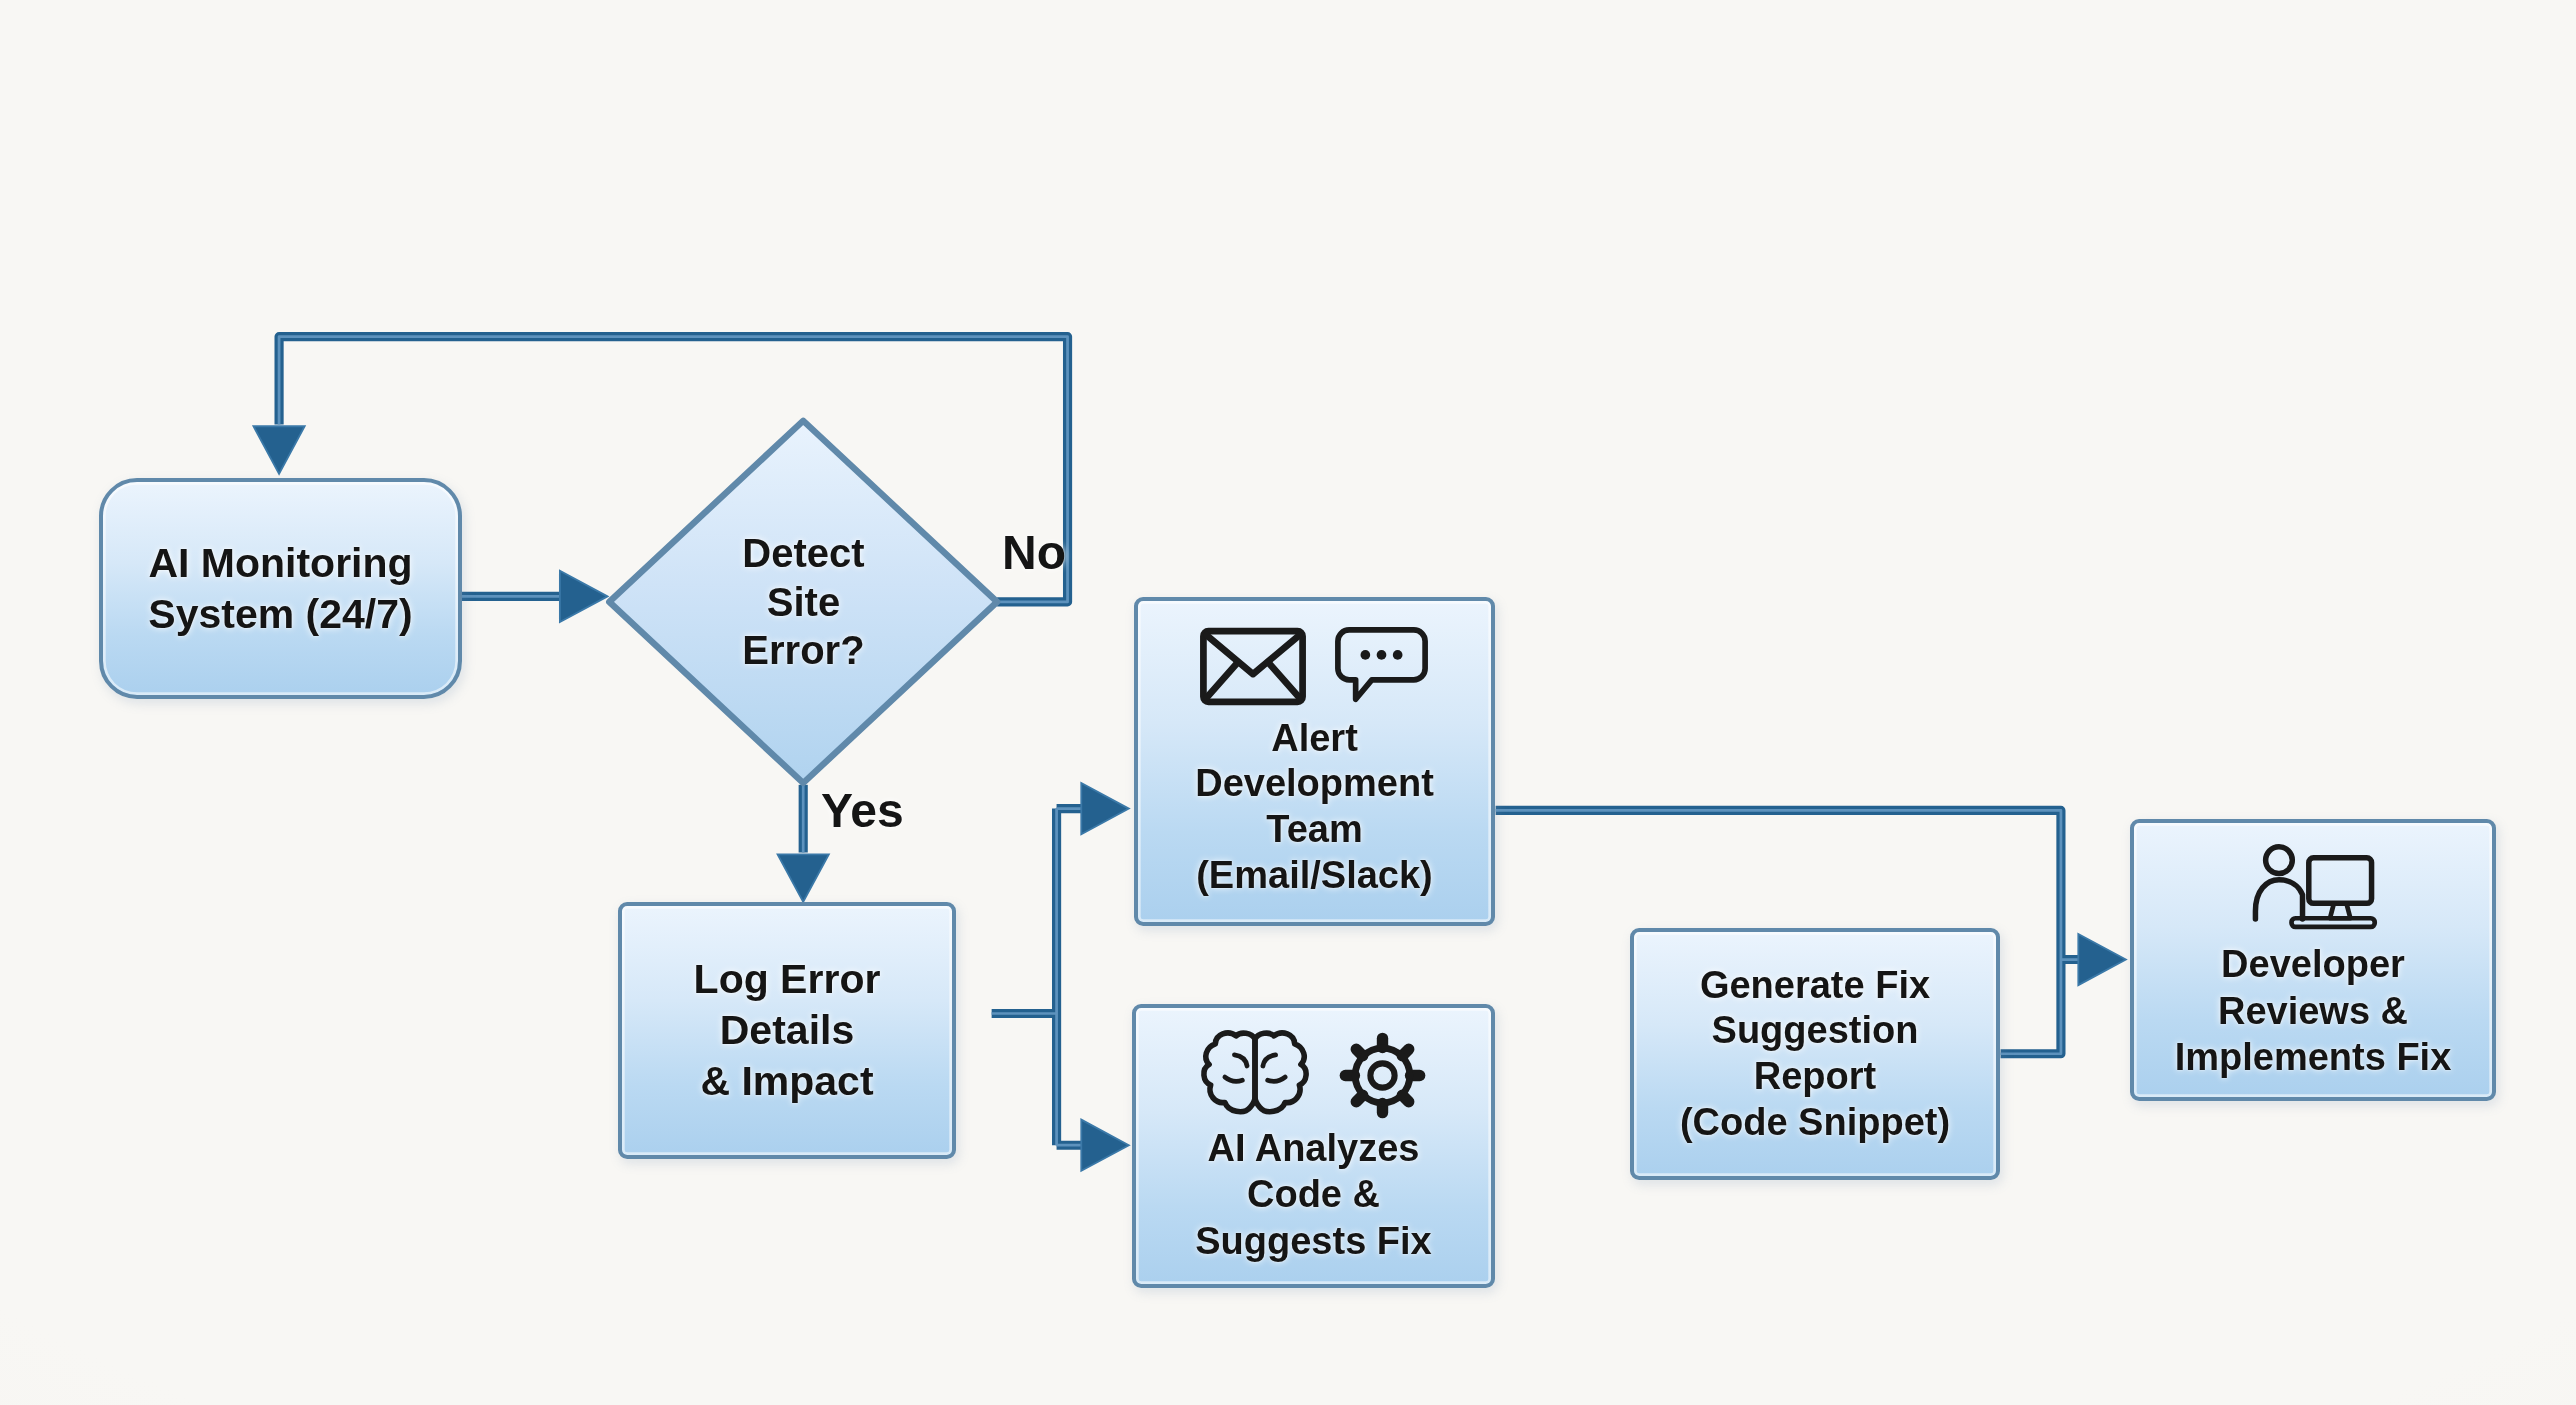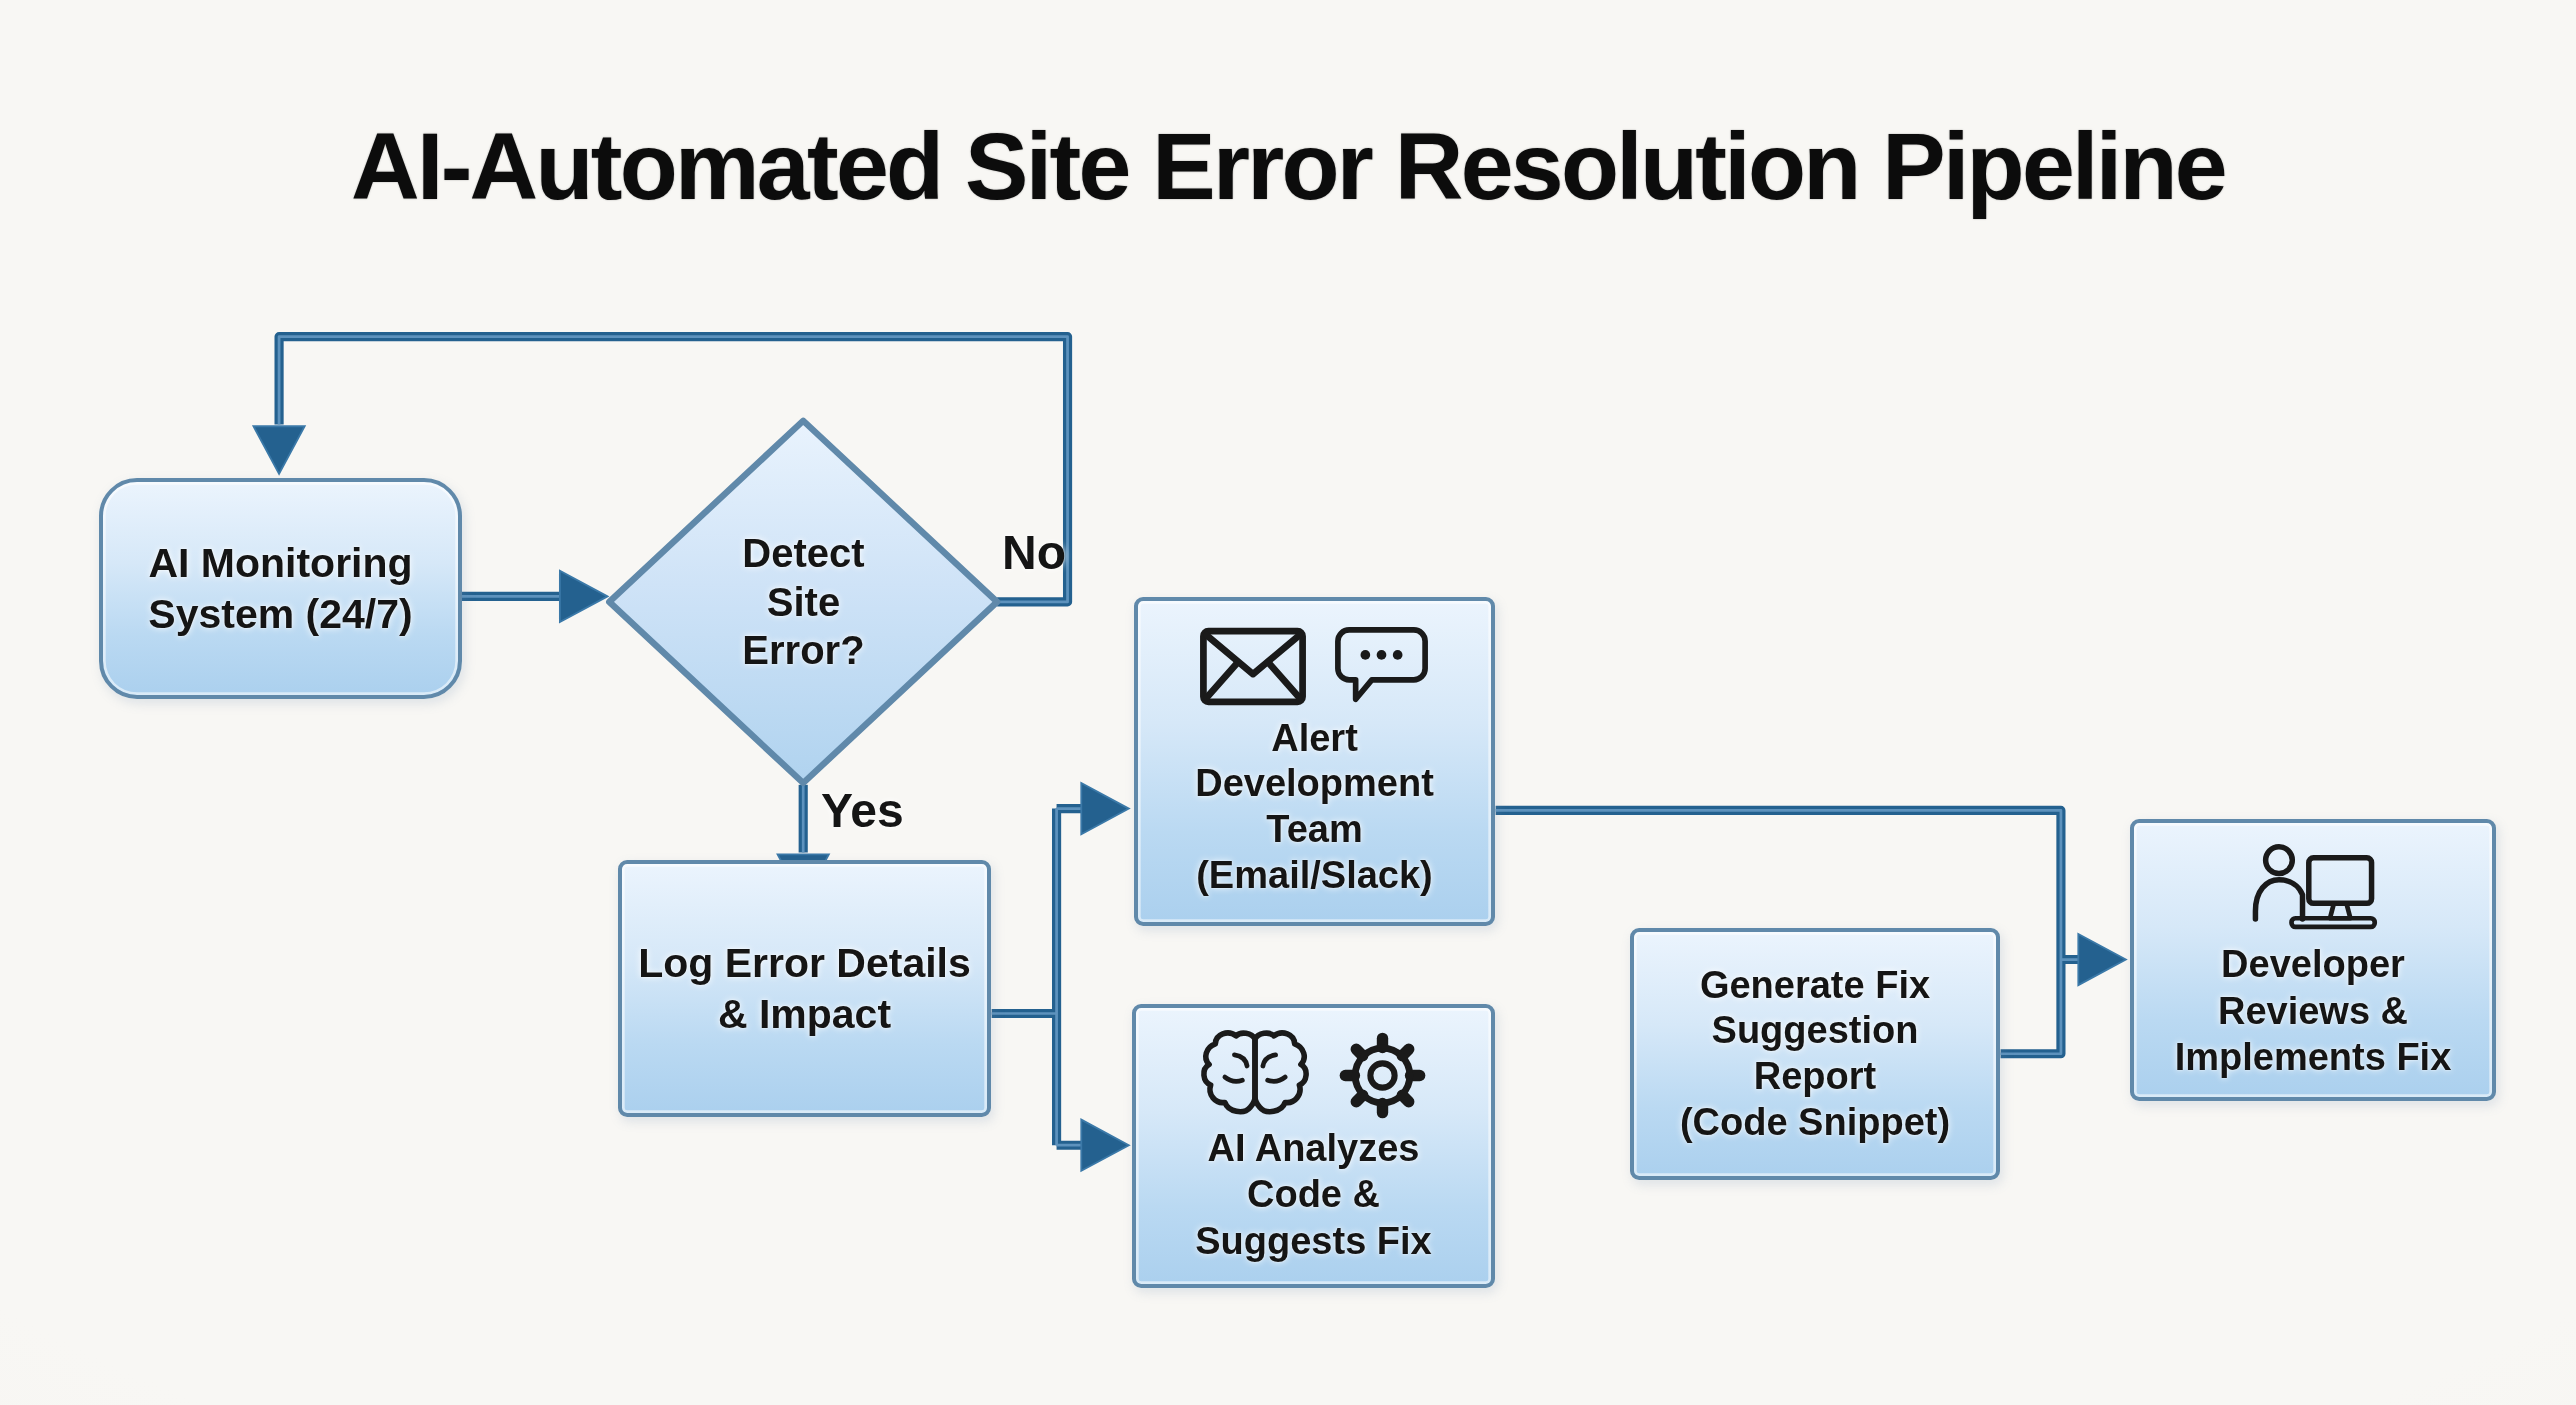--- a/index.html
+++ b/index.html
@@ -31,21 +31,21 @@
   }
   .node .label,.diamond-label,.edge-label{
     white-space:pre-line;text-align:center;font-weight:bold;color:#151515;line-height:1.24;
     text-shadow:0 0 7.3px rgba(255,255,255,.95),0 0 1.8px rgba(255,255,255,.8);
   }
   .icon-row{display:flex;align-items:center;justify-content:center;gap:25.6px;}
   .icon-row svg{display:block;}
 
   #node-monitor{left:99px;top:478px;width:363px;height:221px;border-radius:38px;}
   #node-monitor .label{font-size:41px;}
-  #node-log{left:618px;top:860px;width:373px;height:257px;}
+  #node-log{left:618px;top:902px;width:338px;height:257px;}
   #node-log .label{font-size:41px;}
   #node-alert{left:1134px;top:597px;width:361px;height:329px;gap:7px;}
   #node-alert .label{font-size:38px;line-height:1.2;}
   #node-analyze{left:1132px;top:1004px;width:363px;height:284px;gap:2px;}
   #node-analyze .label{font-size:38px;line-height:1.22;}
   #node-report{left:1630px;top:928px;width:370px;height:252px;}
   #node-report .label{font-size:38px;line-height:1.2;}
   #node-developer{left:2130px;top:819px;width:366px;height:282px;gap:0;}
   #node-developer .label{font-size:38px;line-height:1.22;}
 
@@ -55,21 +55,20 @@
   }
   .edge-label{position:absolute;z-index:2;font-size:48px;}
   #label-yes{left:821px;top:781px;text-align:right;}
   #label-no{left:1002px;top:523px;}
 </style>
 </head>
 <body>
 
 <div class="canvas">
 
-  <h1 class="diagram-title">AI-Automated Site Error Resolution Pipeline</h1>
 
   <svg class="connector-layer" width="2576" height="1405" viewBox="0 0 2816 1536">
     <defs>
       <linearGradient id="diamondFill" x1="0" y1="0" x2="0" y2="1">
         <stop offset="0" stop-color="#e9f3fd"></stop>
         <stop offset="0.45" stop-color="#cfe3f7"></stop>
         <stop offset="1" stop-color="#b0d3ef"></stop>
       </linearGradient>
     </defs>
 

